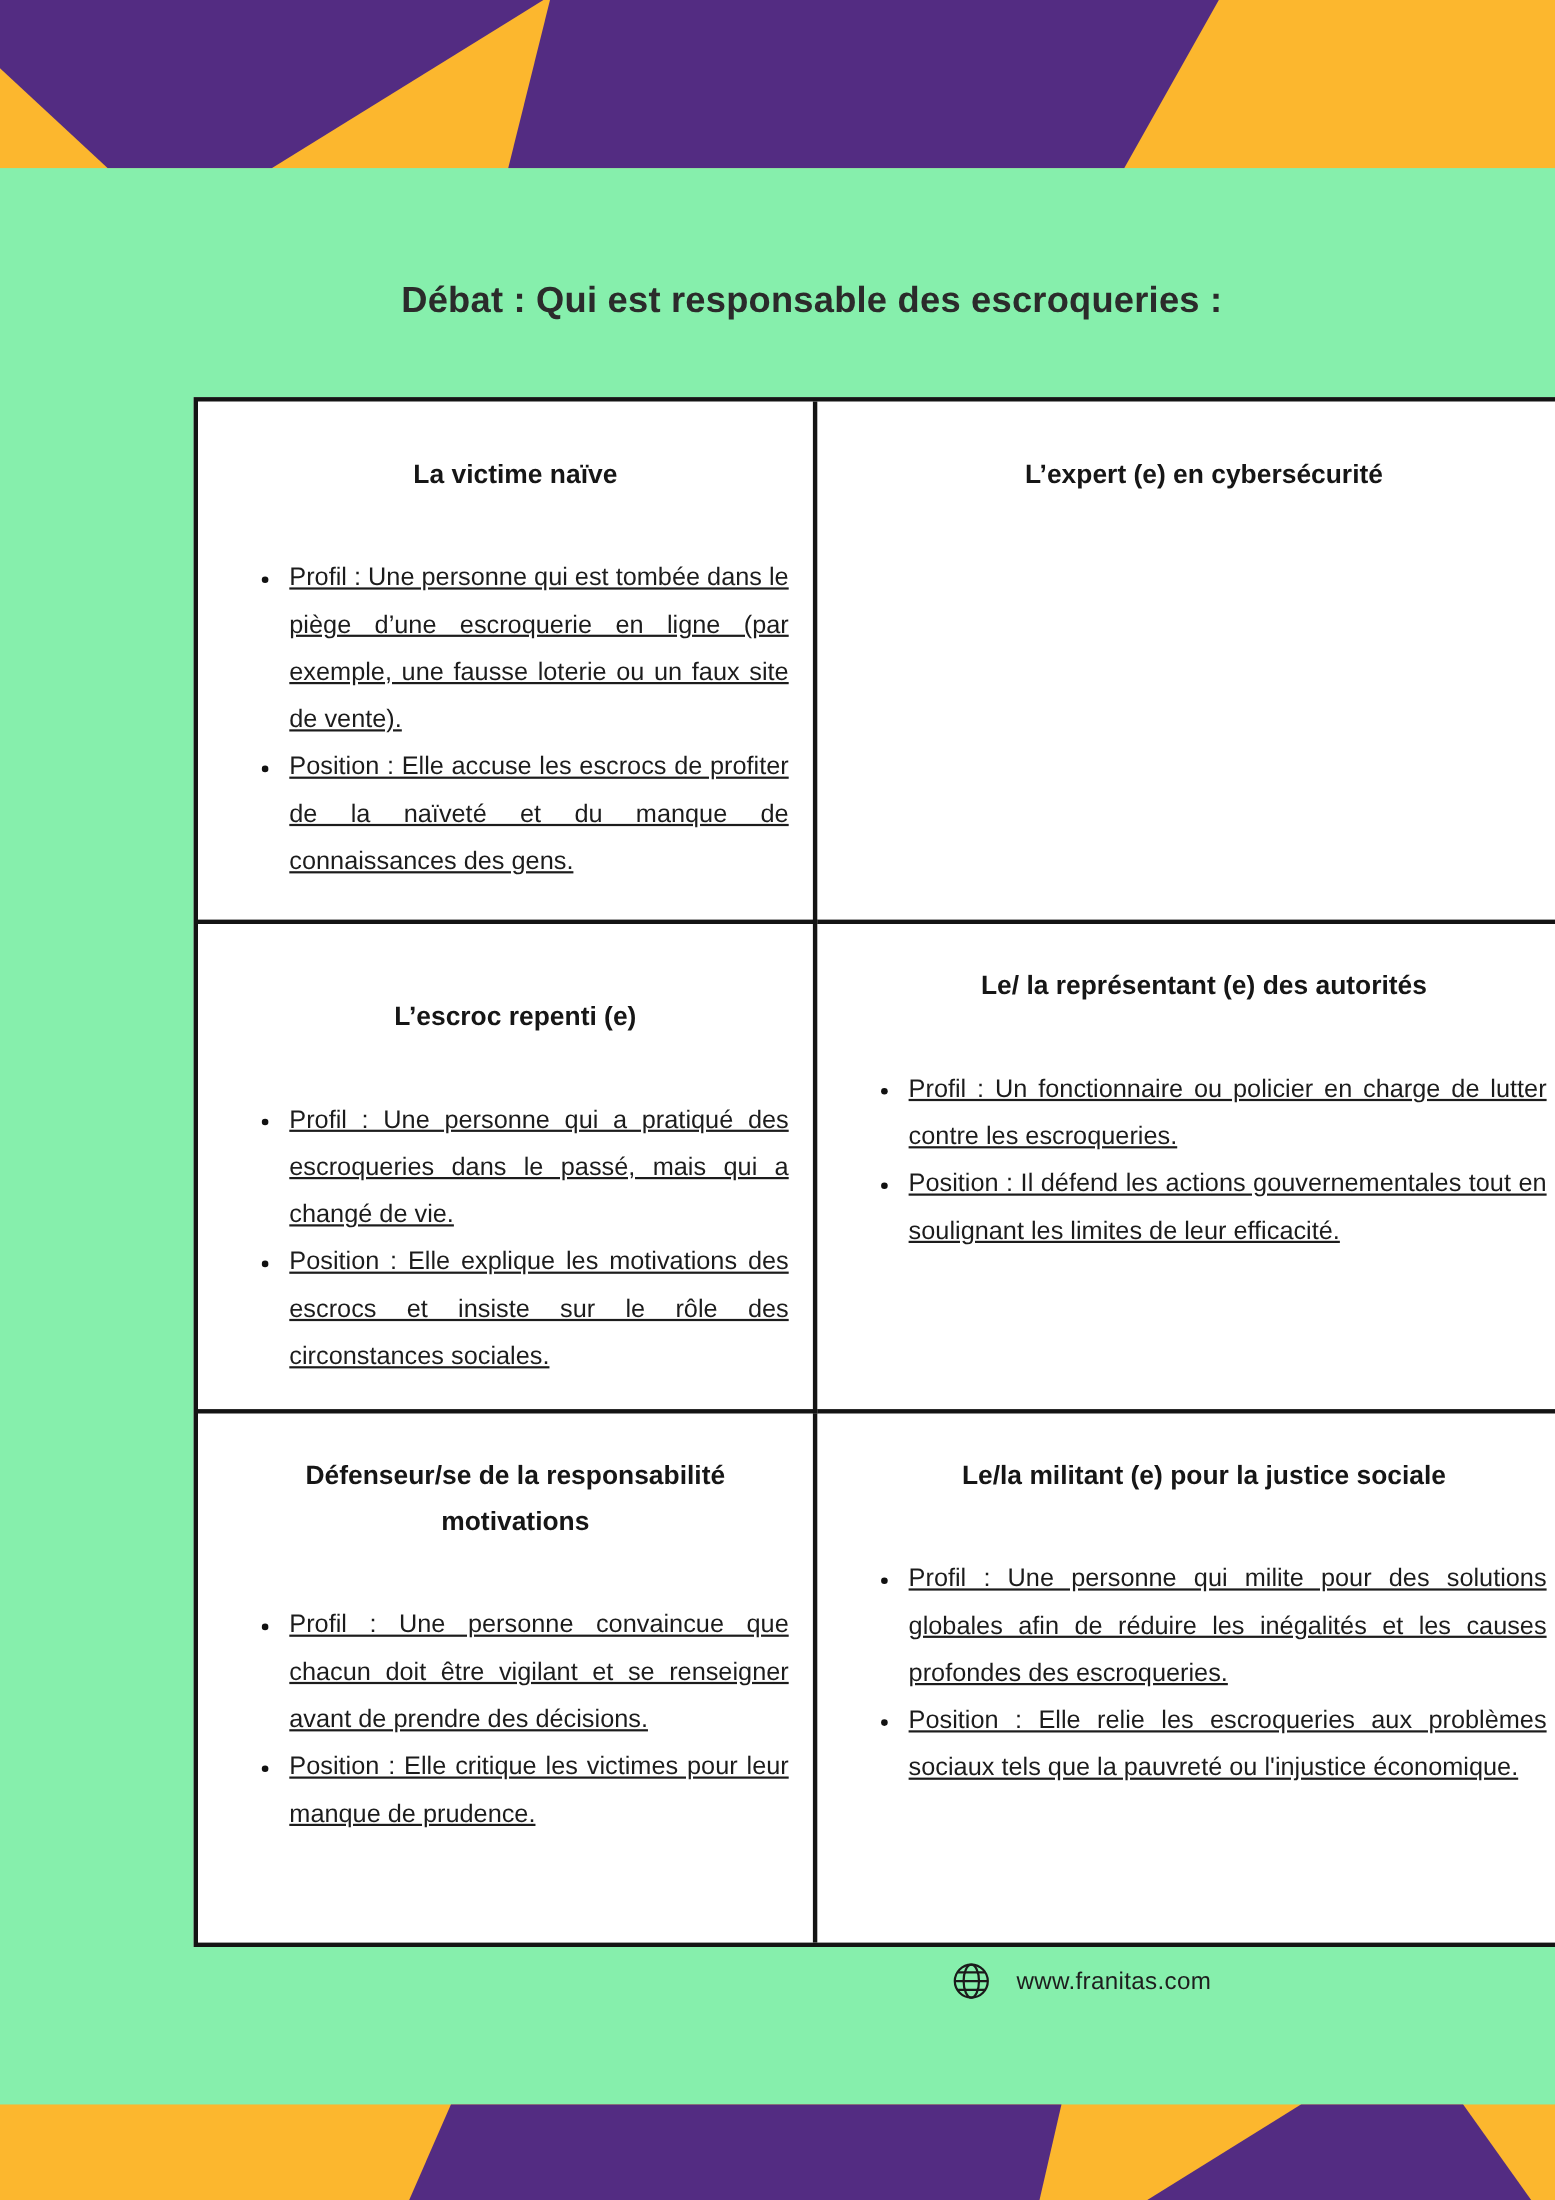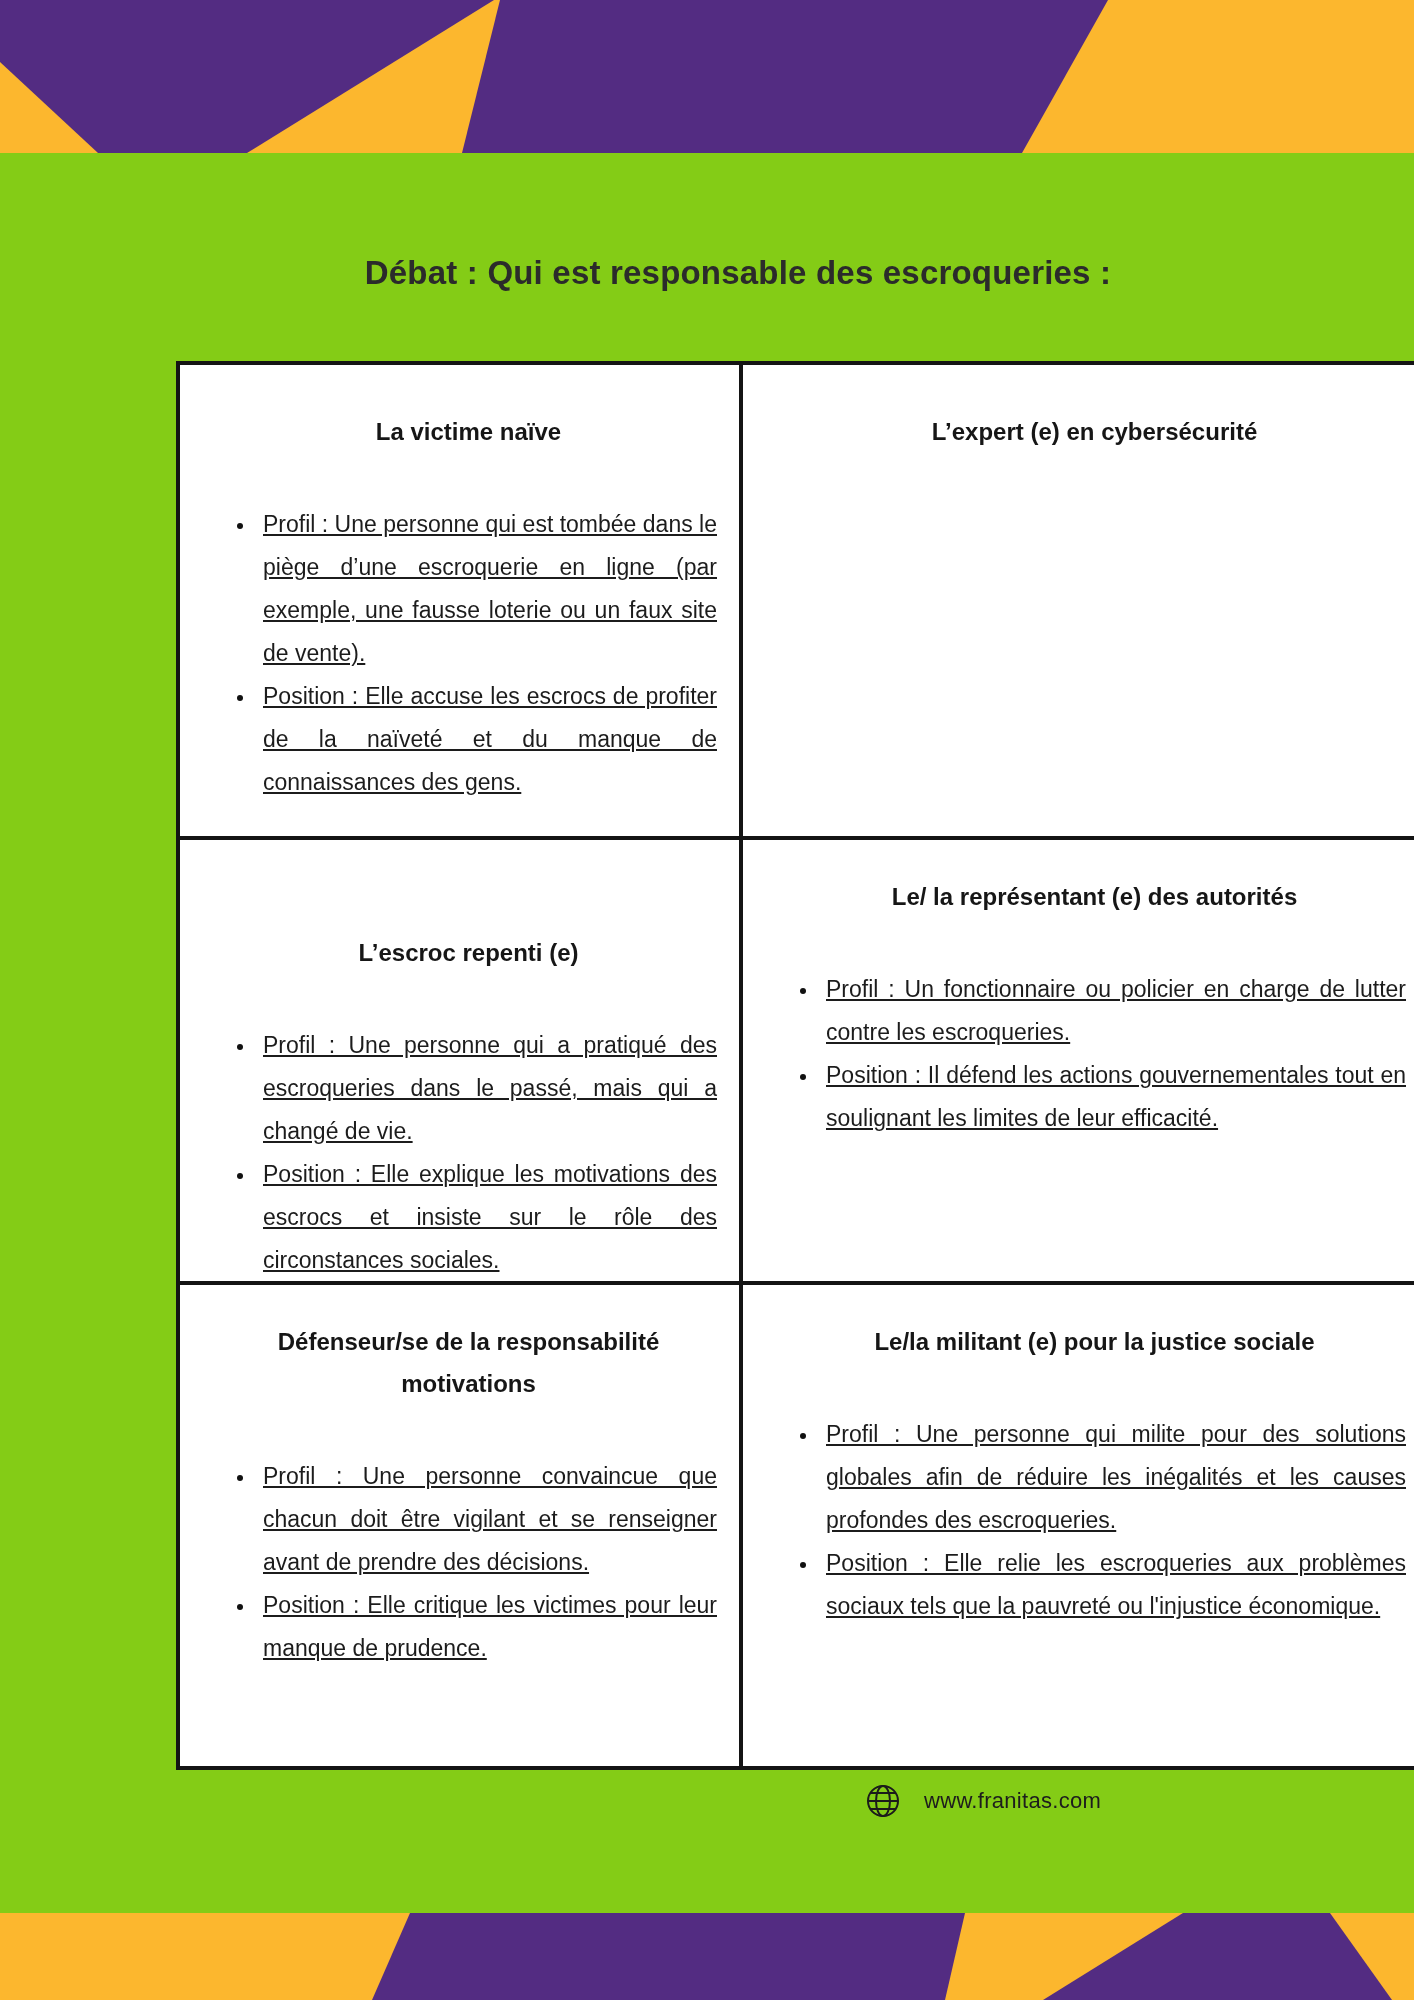--- a/index.html
+++ b/index.html
@@ -1,19 +1,19 @@
 <!DOCTYPE html>
 <html lang="fr"><head>
 <meta charset="utf-8">
 <style>
   * { margin:0; padding:0; box-sizing:border-box; }
   html,body { background:#ffffff; }
   .page {
     position:relative; width:1414px; height:2000px;
-    background:#84cc16; overflow:hidden;
+    background:#86efac; overflow:hidden;
     font-family:"Liberation Sans", sans-serif;
     color:#1d1d1d;
   }
   
   .banner { position:absolute; left:0; width:1414px; display:block; }
   .banner-top { top:0; height:153px; }
   .banner-bottom { top:1913px; height:87px; }
   
   .doc-title {
     position:absolute; left:176px; top:250px; width:1124px;
@@ -71,21 +71,21 @@
       <ul>
         <li>Profil : Une personne qui est tombée dans le piège d’une escroquerie en ligne (par exemple, une fausse loterie ou un faux site de vente).</li>
         <li>Position : Elle accuse les escrocs de profiter de la naïveté et du manque de connaissances des gens.</li>
       </ul>
     </div>
 
     <div class="cell row-top">
       <div class="cell-title">L’expert (e) en cybersécurité</div>
     </div>
 
-    <div class="cell col-left row-mid" style="padding-top:92px;">
+    <div class="cell col-left row-mid" style="padding-top:64px;">
       <div class="cell-title">L’escroc repenti (e)</div>
       <ul>
         <li>Profil : Une personne qui a pratiqué des escroqueries dans le passé, mais qui a changé de vie.</li>
         <li>Position : Elle explique les motivations des escrocs et insiste sur le rôle des circonstances sociales.</li>
       </ul>
     </div>
 
     <div class="cell row-mid" style="padding-top:36px;">
       <div class="cell-title">Le/ la représentant (e) des autorités</div>
       <ul>

